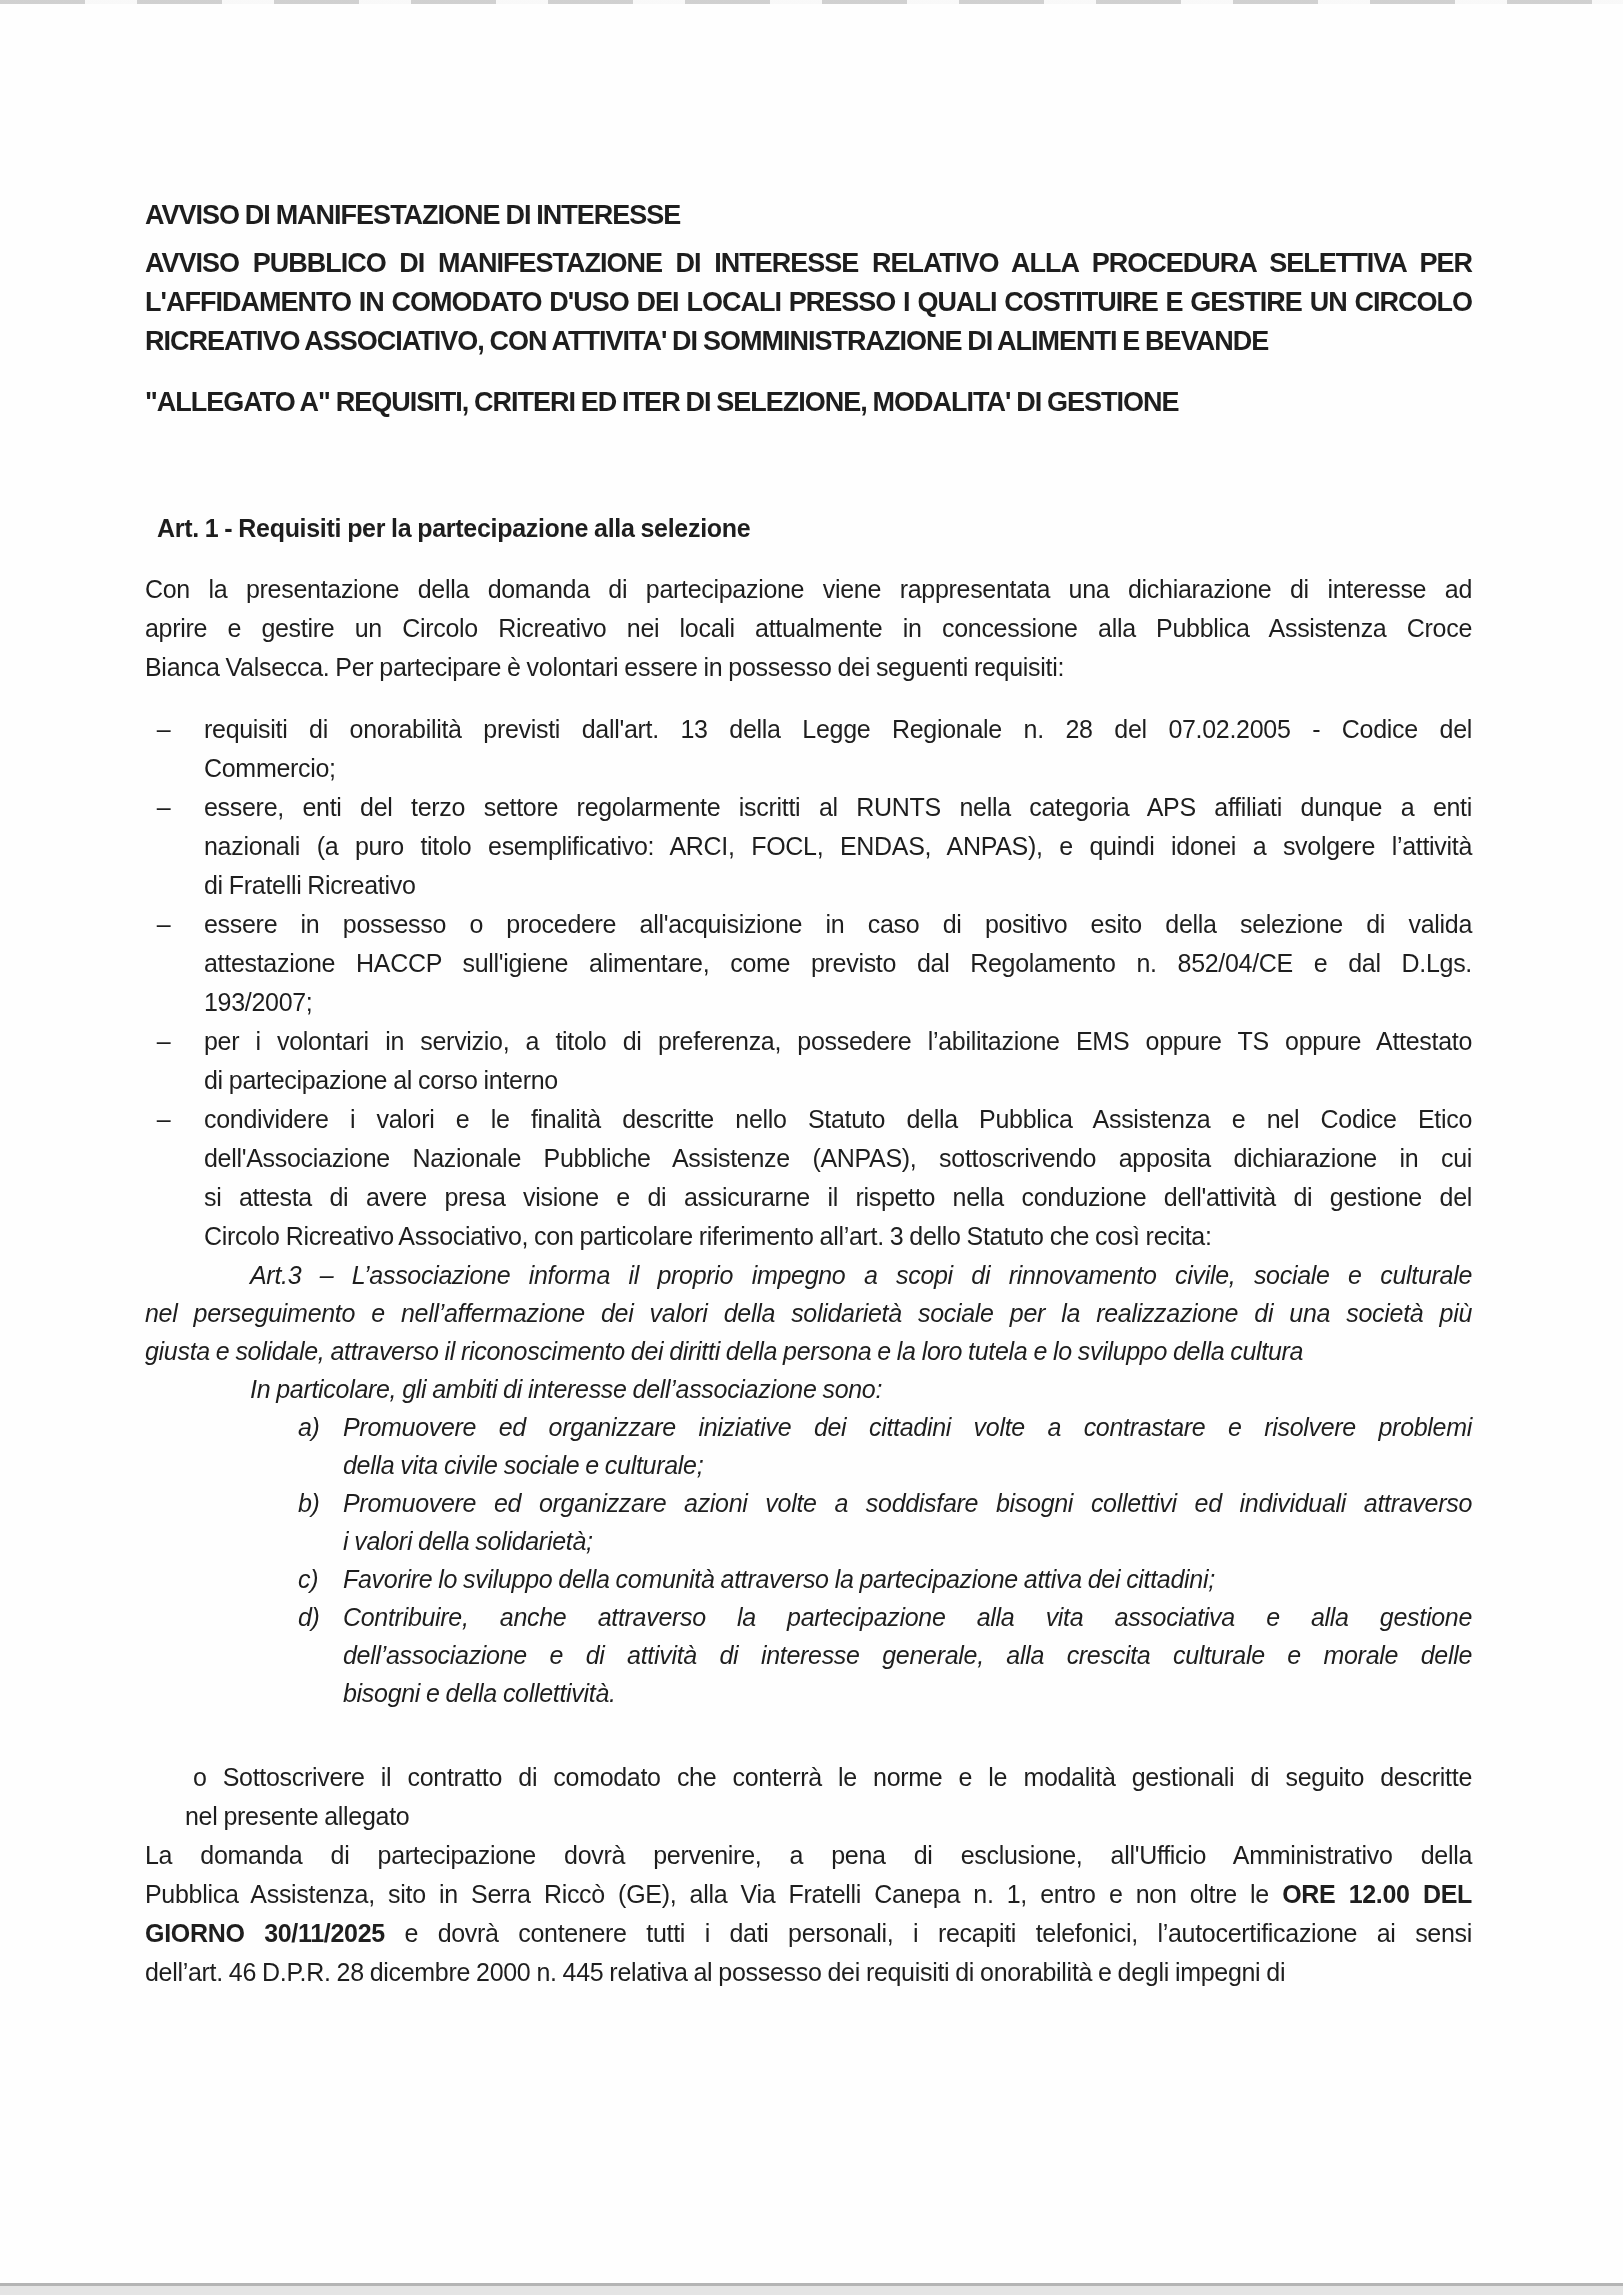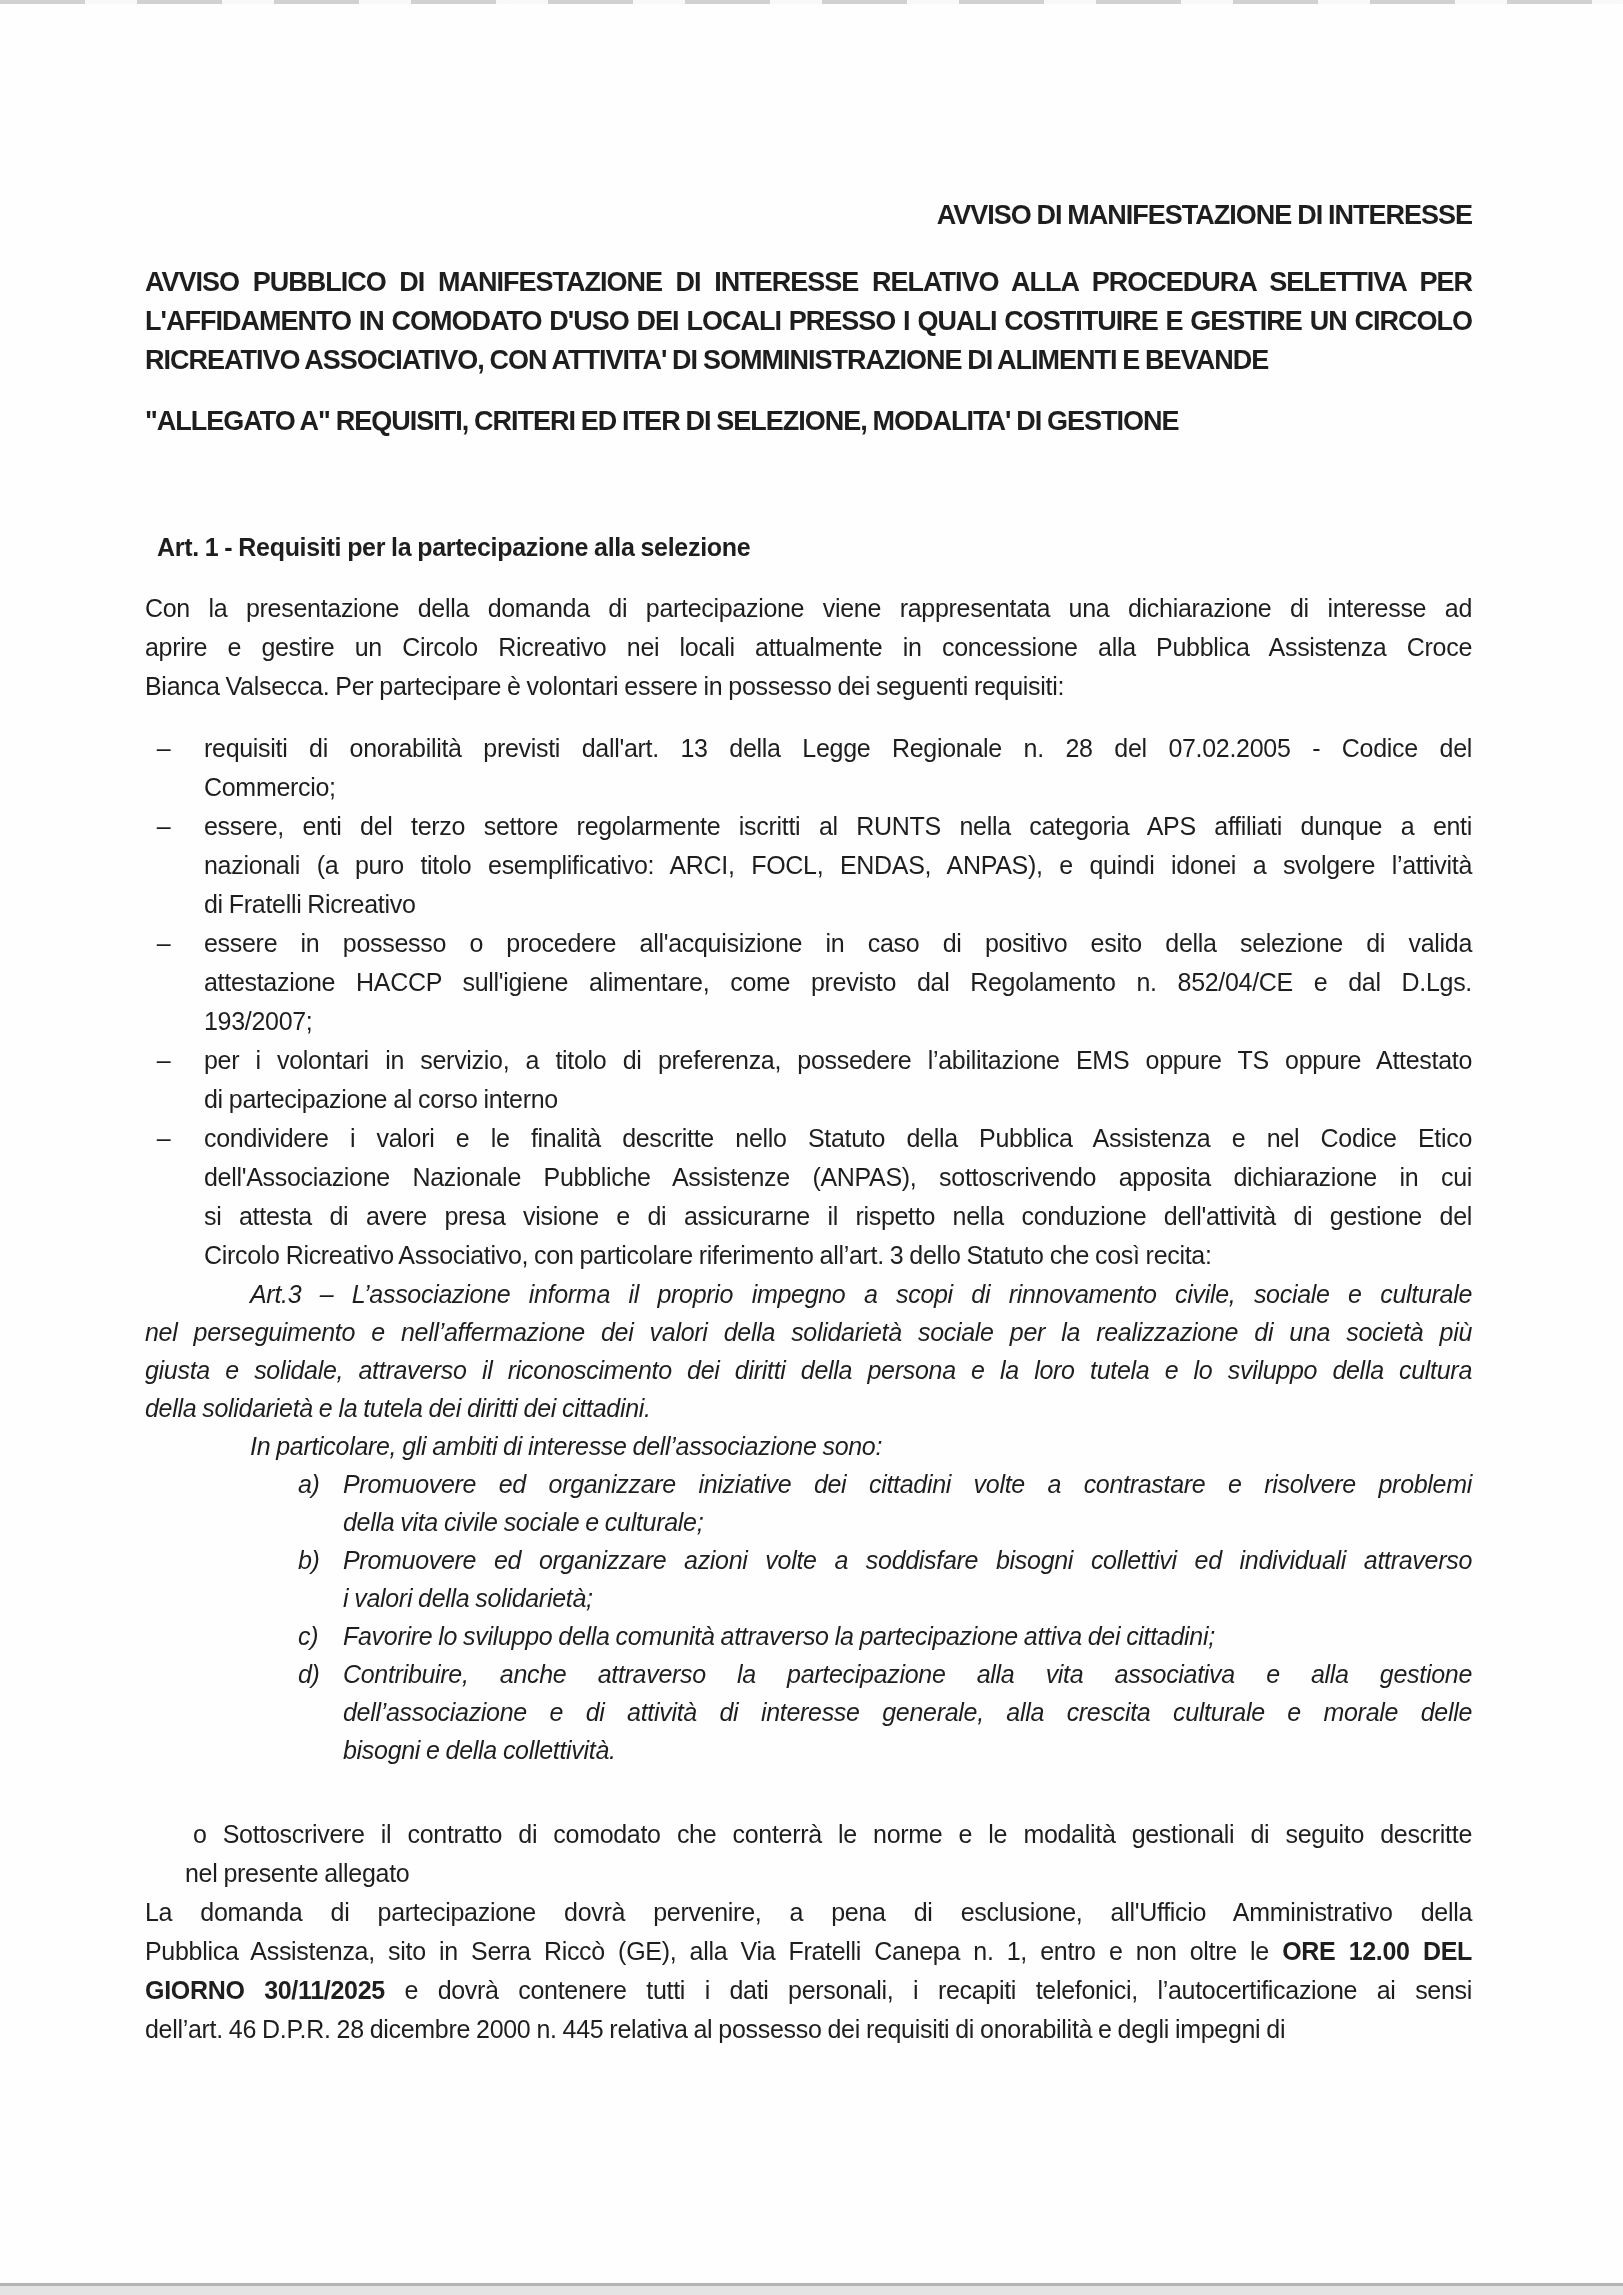--- a/index.html
+++ b/index.html
@@ -15,21 +15,21 @@
     letter-spacing:-0.3px;
     word-spacing:-0.7px;
   }
   .content { position:absolute; left:145px; top:196px; width:1327px; }
 
   
   .lines > .ln:not(:last-child) { text-align:justify; text-align-last:justify; }
   .b { font-weight:bold; }
 
   .caps { font-weight:bold; font-size:27px; letter-spacing:-1px; }
-  .title { text-align:right; margin-bottom:28px; }
+  .title { text-align:left; margin-bottom:9px; }
   .subtitle { margin-bottom:21.6px; }
   .allegato { margin-bottom:0; }
 
   .h { font-weight:bold; margin:0; }
   .h.art1 { margin:87px 0 22px 12px; }
   .h.art2 { margin:18.3px 0 17px 0; }
 
   .para.intro { margin-bottom:23.6px; }
 
   .bullets { margin:0; }
@@ -125,21 +125,20 @@
             <div class="ln">si attesta di avere presa visione e di assicurarne il rispetto nella conduzione dell'attività di gestione del</div>
             <div class="ln">Circolo Ricreativo Associativo, con particolare riferimento all’art. 3 dello Statuto che così recita:</div>
           </div>
       </div>
     </div>
 
     <div class="para italicblock indent-first lines">
         <div class="ln">Art.3 – L’associazione informa il proprio impegno a scopi di rinnovamento civile, sociale e culturale</div>
         <div class="ln">nel perseguimento e nell’affermazione dei valori della solidarietà sociale per la realizzazione di una società più</div>
         <div class="ln">giusta e solidale, attraverso il riconoscimento dei diritti della persona e la loro tutela e lo sviluppo della cultura</div>
-        <div class="ln">della solidarietà e la tutela dei diritti dei cittadini.</div>
       </div>
 
     <div class="para italicblock indent-first lines">
         <div class="ln">In particolare, gli ambiti di interesse dell’associazione sono:</div>
       </div>
 
     <div class="letters">
       <div class="letter-item">
         <span class="marker">a)</span>
         <div class="lines">

